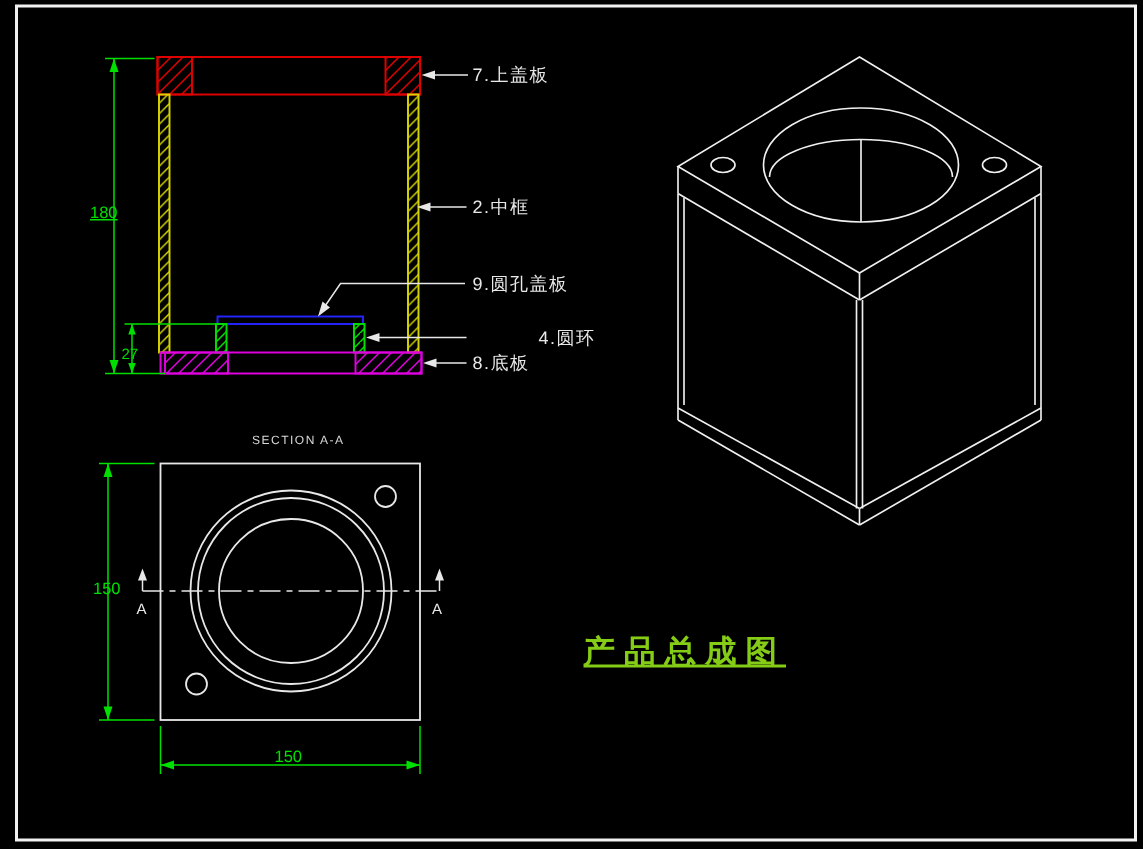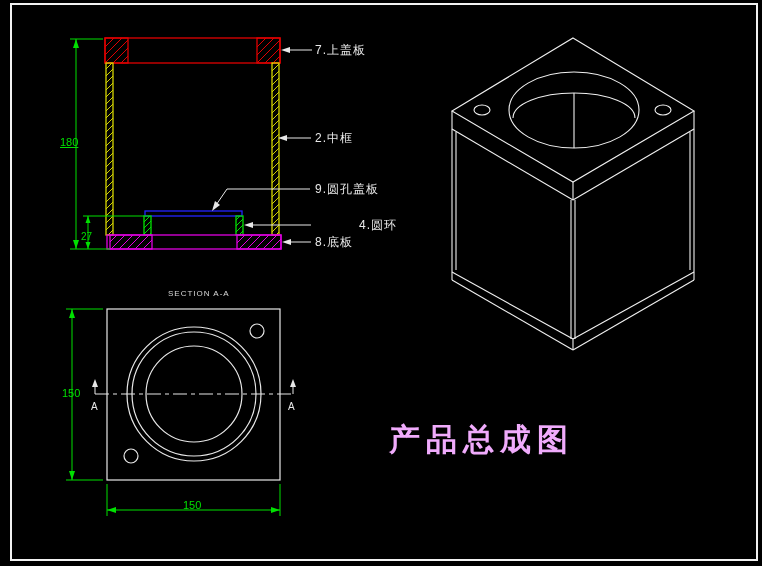--- a/index.html
+++ b/index.html
@@ -4,21 +4,21 @@
 <style>
   html,body{margin:0;padding:0;background:#000;width:762px;height:566px;overflow:hidden;}
   body{position:relative;font-family:"Liberation Sans", sans-serif;}
   .frame{position:absolute;left:10px;top:3px;width:744px;height:554px;border:2px solid #f2f2f2;}
   svg{position:absolute;left:0;top:0;}
   .txt{position:absolute;white-space:nowrap;line-height:1;}
   .part-label{color:#e8e8e8;font-size:12px;letter-spacing:1px;}
   .dim{color:#00e000;font-size:11px;}
   .caption{color:#d8d8d8;font-size:8px;letter-spacing:1px;margin-top:32px;}
   .amark{color:#e8e8e8;font-size:10px;}
-  .main-title{color:#f0abfc;font-size:31px;letter-spacing:6px;font-weight:bold;}
+  .main-title{color:#84cc16;font-size:21px;letter-spacing:6px;font-weight:bold;text-decoration:underline;}
 </style>
 </head>
 <body>
 
 <div class="frame"></div>
 
 <svg width="762" height="566" viewBox="0 0 762 566">
   <defs>
     <pattern id="hRed" width="8" height="8" patternUnits="userSpaceOnUse">
       <path d="M-1,9 L9,-1 M-5,5 L5,-5 M3,13 L13,3" stroke="#e00000" stroke-width="1"></path>

